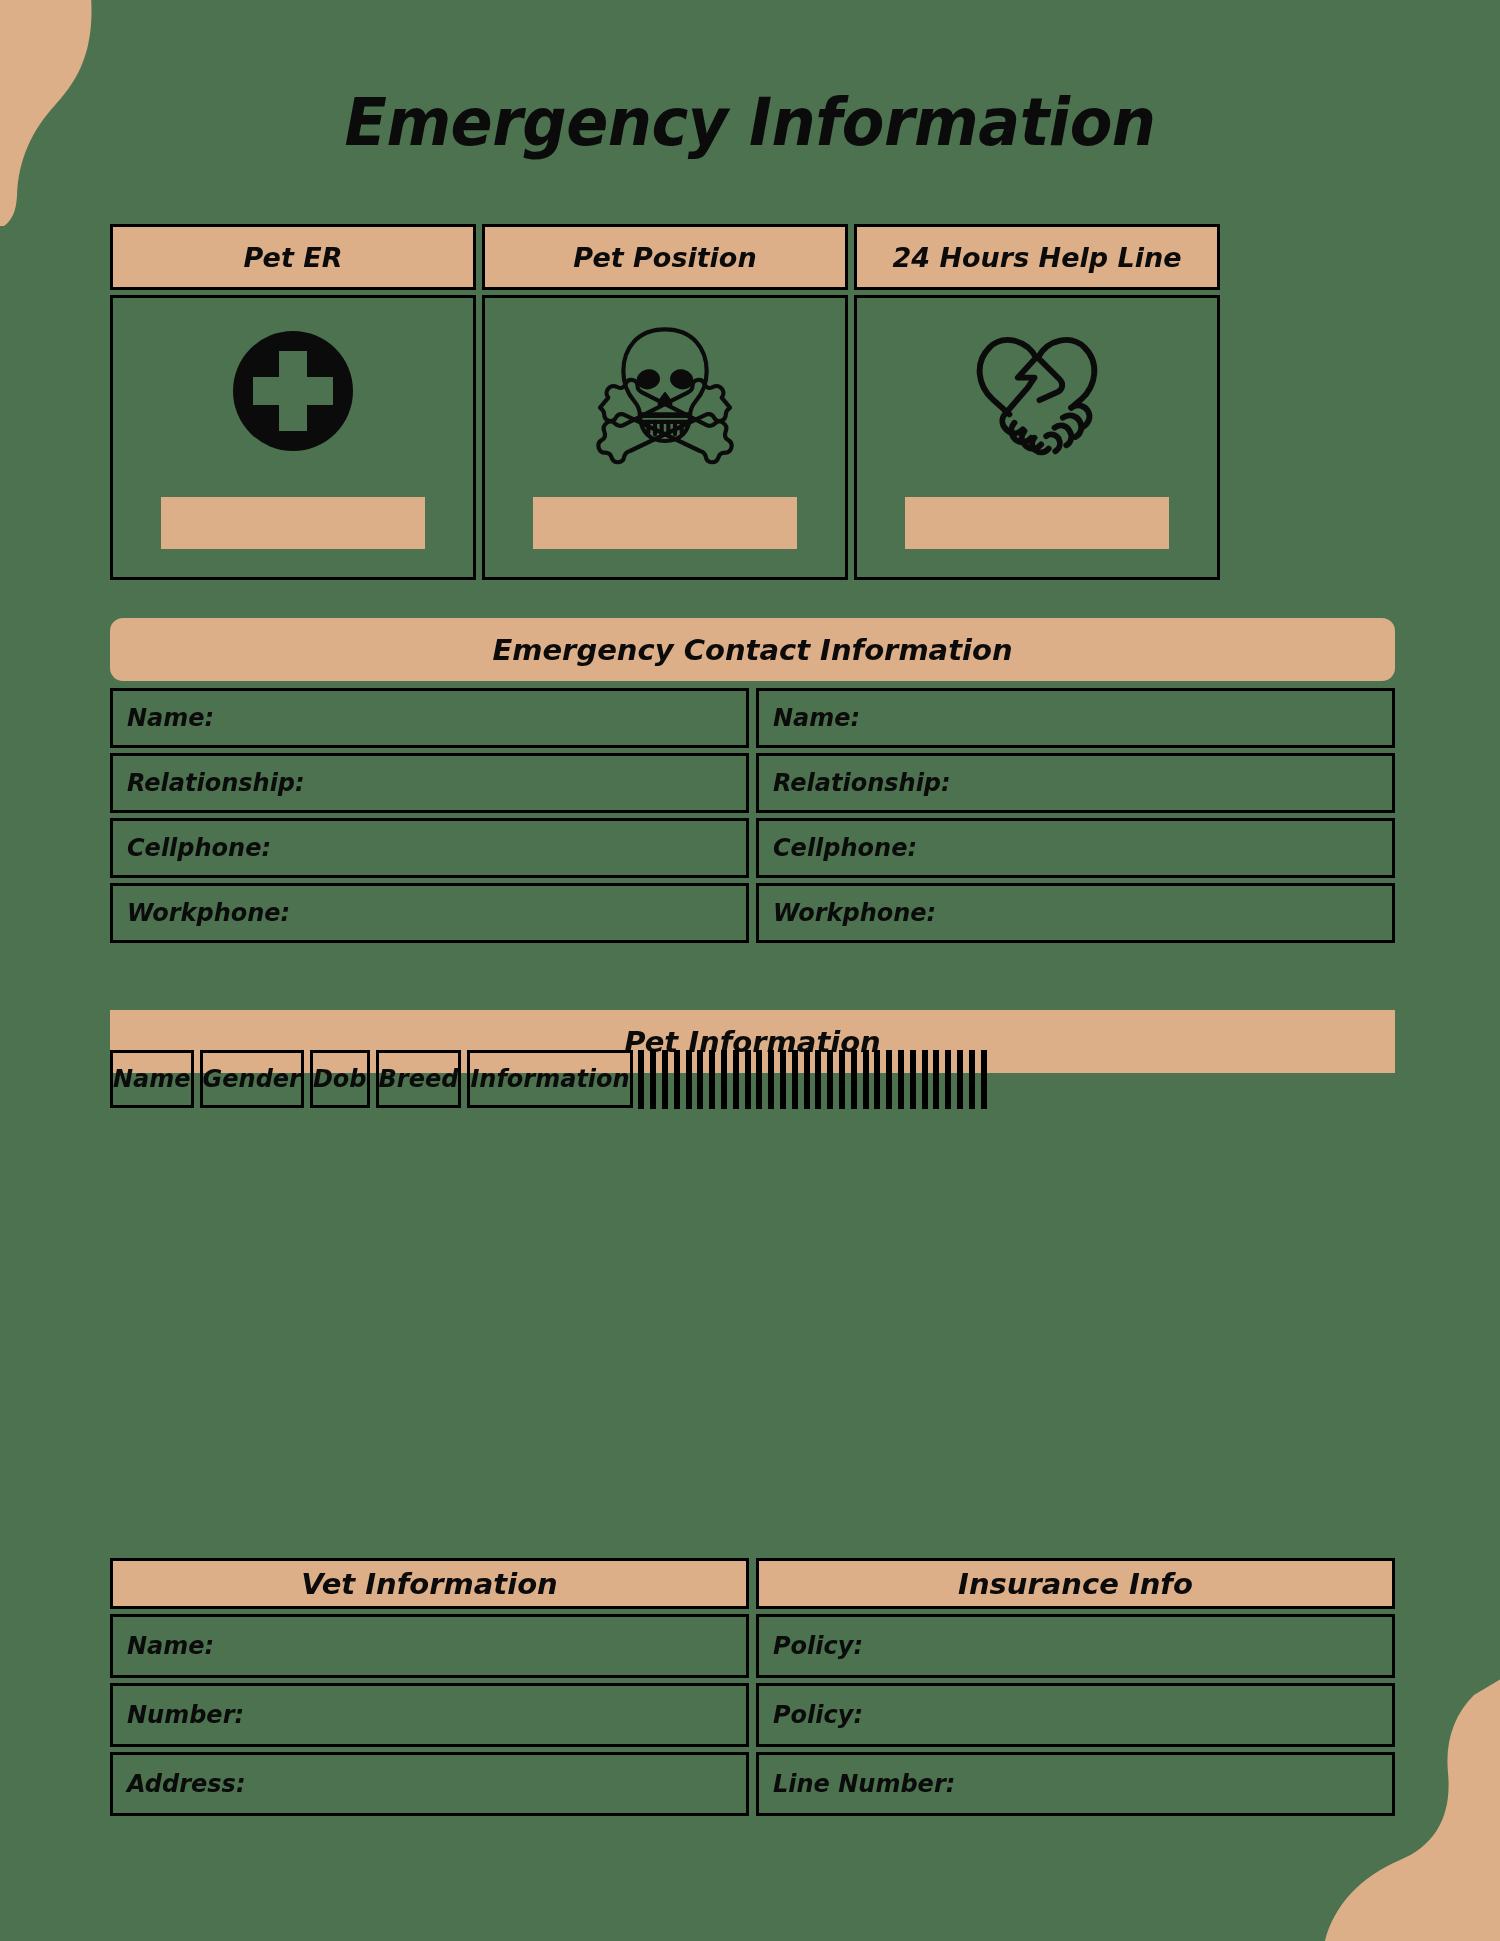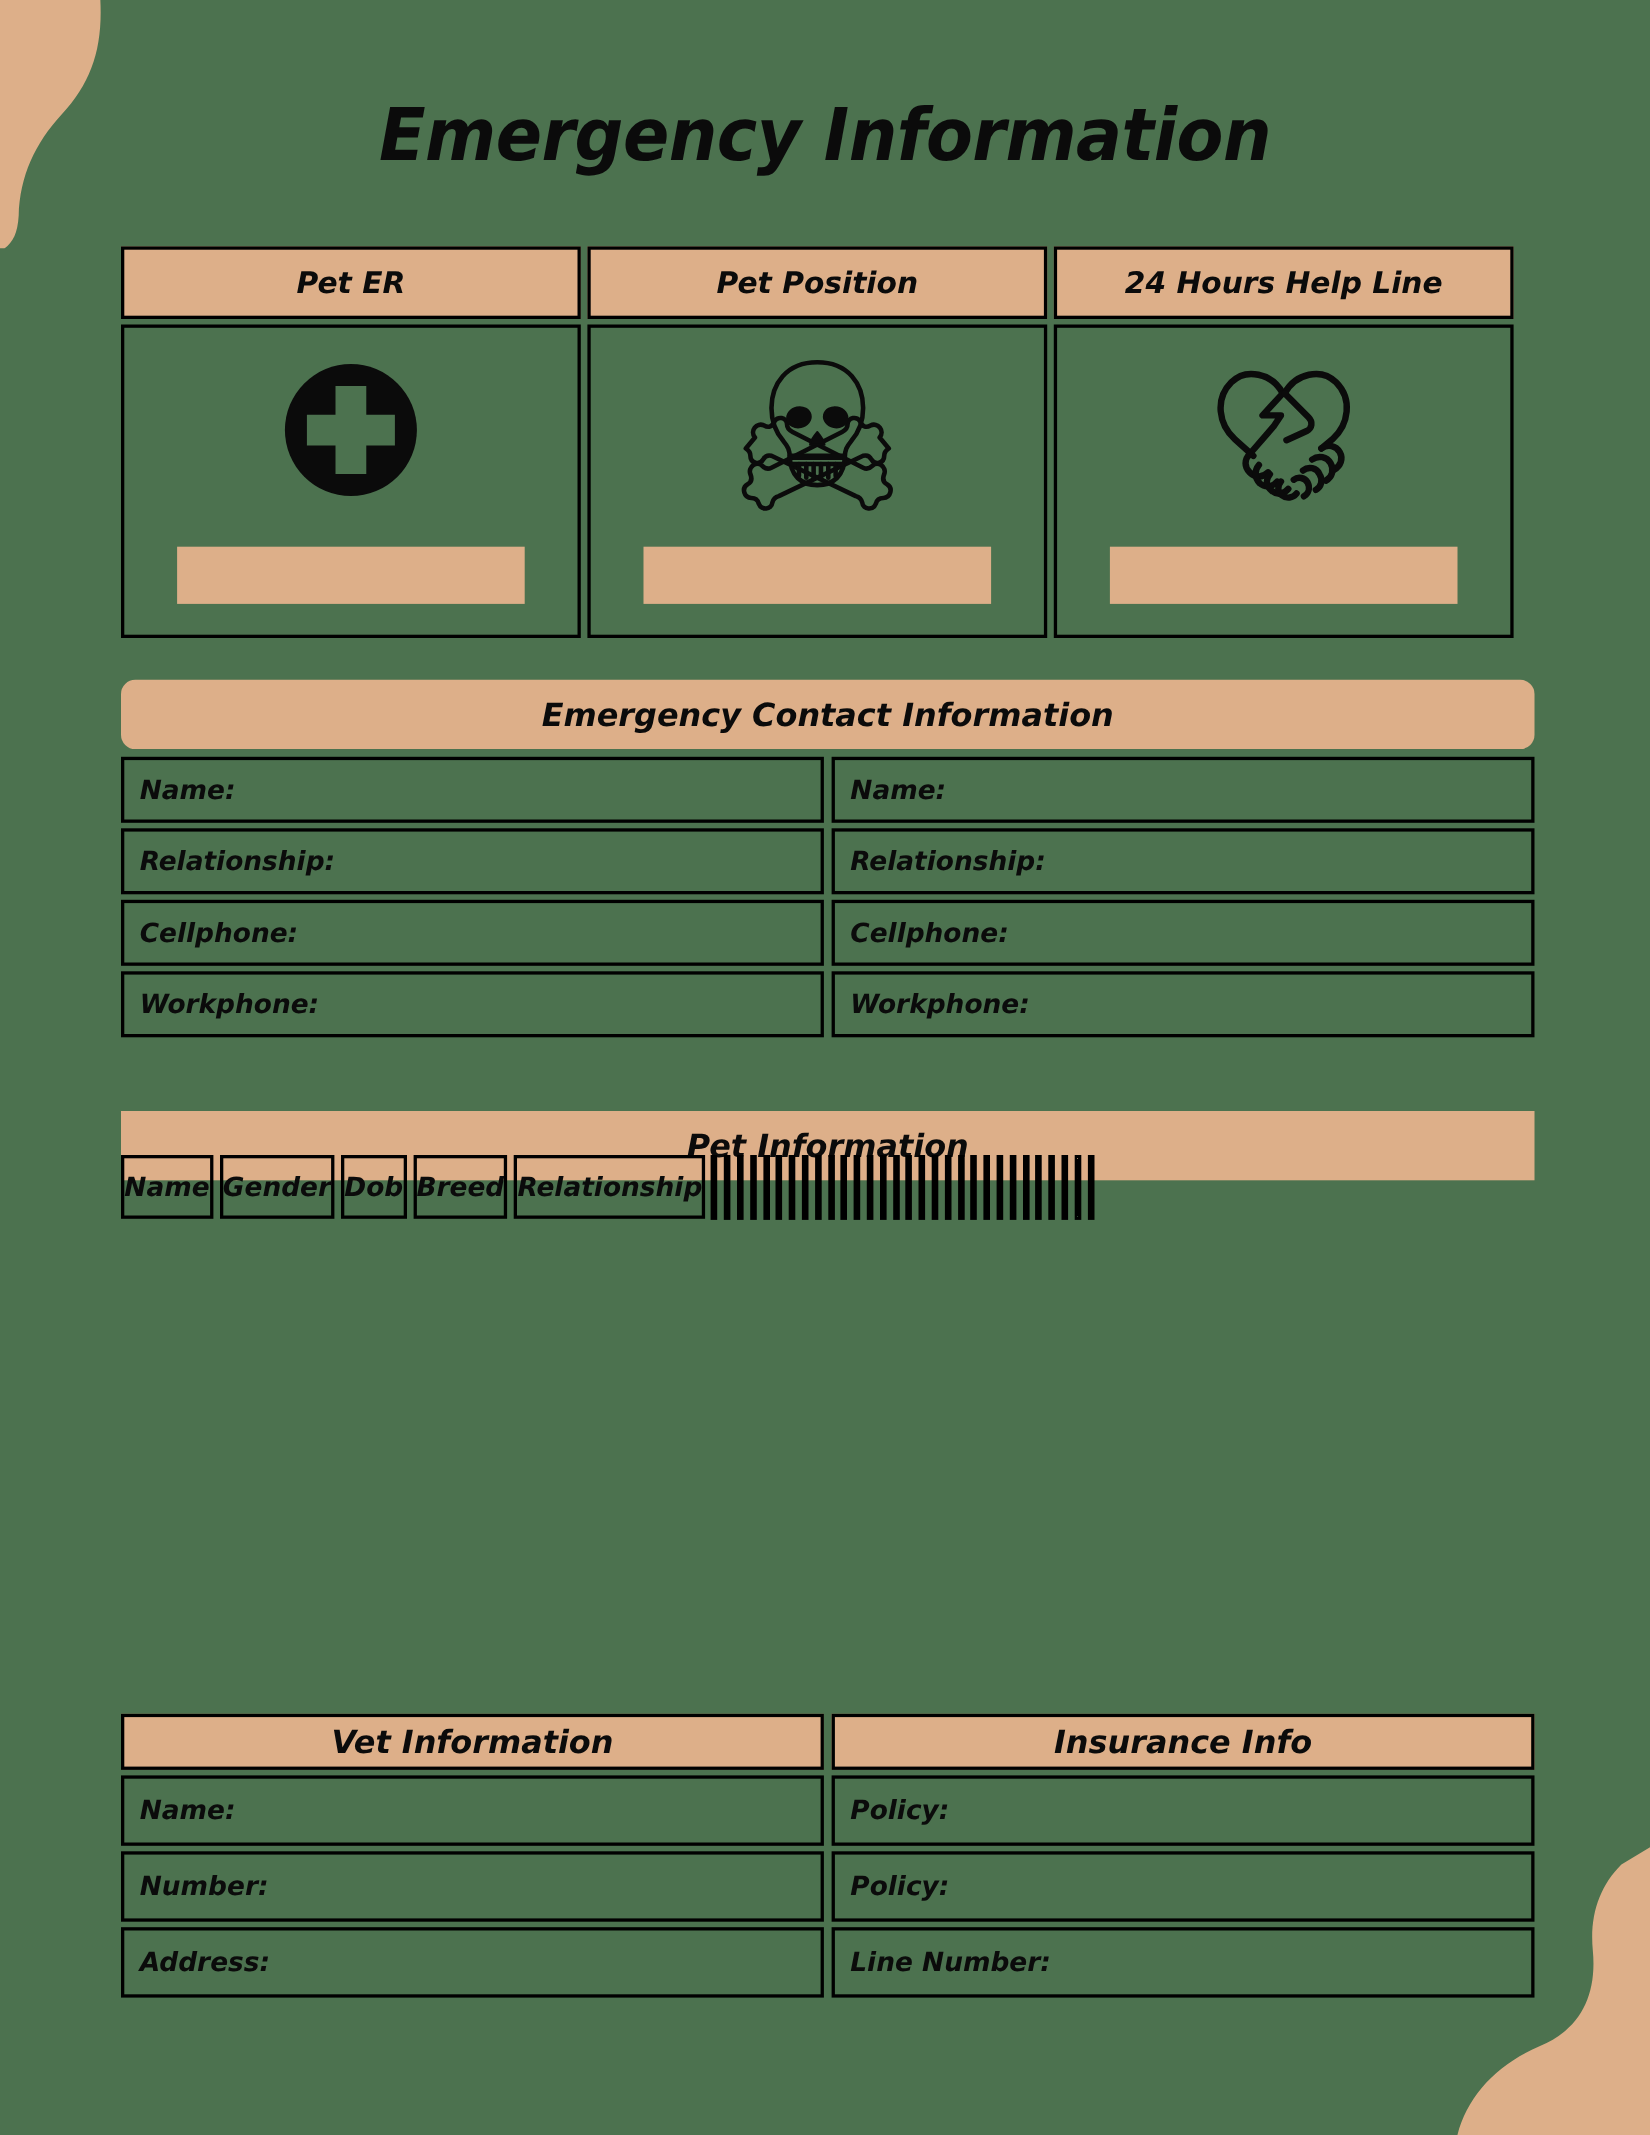--- a/index.html
+++ b/index.html
@@ -75,21 +75,21 @@
     background: #4c724f;
     border: 3px solid #000;
     box-sizing: border-box;
   }
 
   
   .cards {
     position: absolute;
     left: 110px;
     top: 224px;
-    width: 1266px;
+    width: 1110px;
     display: flex;
     gap: 6px;
   }
   .card {
     flex: 1;
     display: flex;
     flex-direction: column;
     gap: 5px;
   }
   .card-head {
@@ -330,21 +330,21 @@
   </div>
 
   <div class="banner" style="top:978px;margin-top:32px;">Pet Information</div>
 
   <div class="pettable" style="top:1050px;">
     <div class="petrow">
       <div class="petcell">Name</div>
       <div class="petcell">Gender</div>
       <div class="petcell">Dob</div>
       <div class="petcell">Breed</div>
-      <div class="petcell">Relationship</div>
+      <div class="petcell">Information</div>
     </div>
     <div class="petrow">
       <div class="petcell blank"></div>
       <div class="petcell blank"></div>
       <div class="petcell blank"></div>
       <div class="petcell blank"></div>
       <div class="petcell blank"></div>
     </div>
     <div class="petrow">
       <div class="petcell blank"></div>

